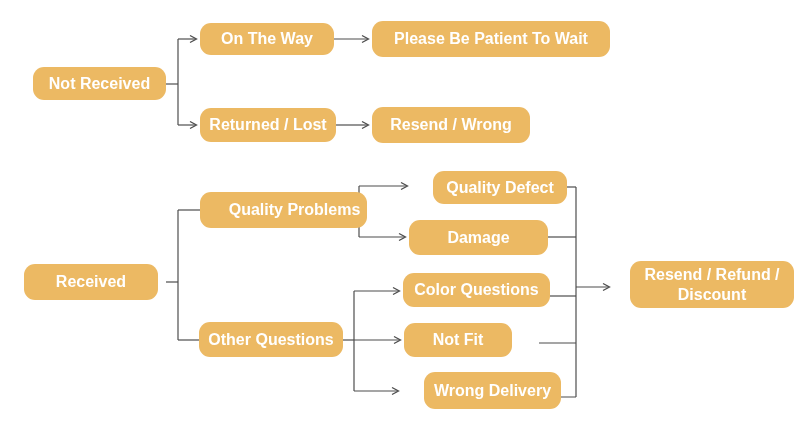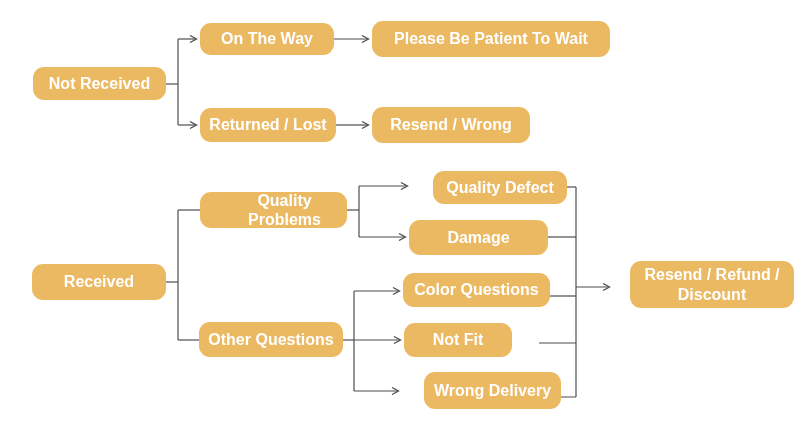--- a/index.html
+++ b/index.html
@@ -30,22 +30,22 @@
     border-radius:11px;
     padding:0 6px;
     box-sizing:border-box;
   }
   
   .n-not-received       {left:33px;  top:67px;  width:133px; height:33px;}
   .n-on-the-way         {left:200px; top:23px;  width:134px; height:32px;}
   .n-please-be-patient  {left:372px; top:21px;  width:238px; height:36px;}
   .n-returned-lost      {left:200px; top:108px; width:136px; height:34px;}
   .n-resend-refund      {left:372px; top:107px; width:158px; height:36px;}
-  .n-quality-problems   {left:200px; top:192px; width:147px; height:36px;padding-left:28px;}
-  .n-received           {left:32px;  top:264px; width:134px; height:36px;}
+  .n-quality-problems   {left:200px; top:192px; width:167px; height:36px;padding-left:28px;}
+  .n-received           {left:24px;  top:264px; width:134px; height:36px;}
   .n-other-questions    {left:199px; top:322px; width:144px; height:35px;}
   .n-quality-defect     {left:411px; top:171px; width:134px; height:33px;margin-left:22px;}
   .n-damage             {left:409px; top:220px; width:139px; height:35px;}
   .n-color-difference   {left:403px; top:273px; width:147px; height:34px;}
   .n-not-fit            {left:404px; top:323px; width:108px; height:34px;}
   .n-wrong-delivery     {left:402px; top:372px; width:137px; height:37px;margin-left:22px;}
   .n-resend-discount    {left:613px; top:261px; width:164px; height:47px;margin-left:17px;}
 </style>
 </head>
 <body>

